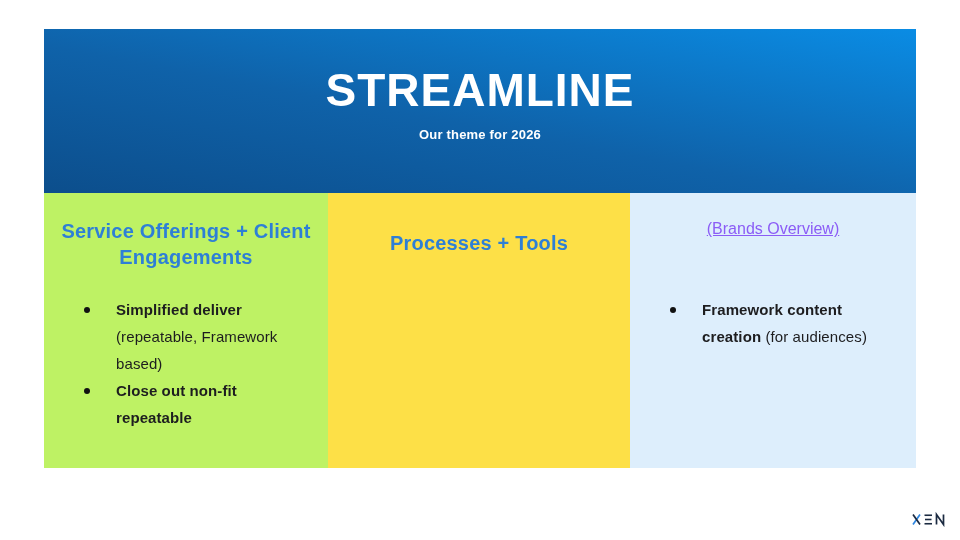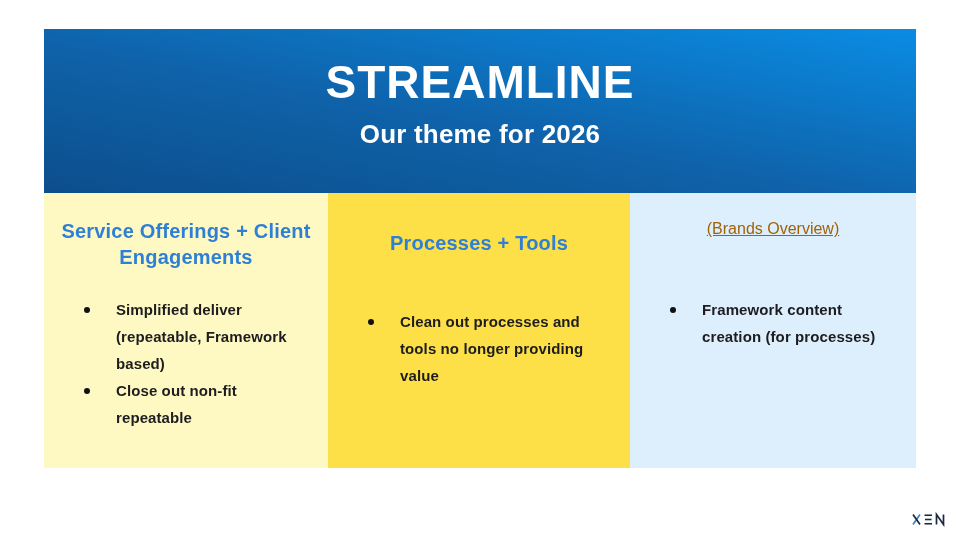--- a/index.html
+++ b/index.html
@@ -27,59 +27,59 @@
     color:#ffffff;
     text-align:center;
   }
   .slide-title {
     font-size:46px;
     font-weight:700;
     letter-spacing:1px;
     line-height:1.05;
   }
   .slide-subtitle {
-    font-size:26px;
+    font-size:13px;
     font-weight:700;
     margin-top:12px;
     letter-spacing:0.2px;
   }
 
   
   .columns {
     position:absolute;
     left:44px; top:193px;
     width:872px; height:275px;
     display:flex;
   }
   .col {
     height:275px;
     padding-top:25px;
   }
-  .col-1 { width:284px; background:#fef9c3; }
+  .col-1 { width:284px; background:#bef264; }
   .col-2 { width:302px; background:#fde047; }
   .col-3 { width:286px; background:#ddeefc; }
 
   .heading-area {
     height:78px;
     text-align:center;
   }
   .col-heading {
     color:#2e7fd6;
     font-size:20px;
     font-weight:700;
     line-height:26px;
     letter-spacing:0.2px;
     max-width:252px;
     margin:0 auto;
   }
   .col-2 .col-heading { margin-top:12px; }
   .col-link {
     display:inline-block;
     margin-top:2px;
-    color:#a16207;
+    color:#8b5cf6;
     font-size:16px;
     font-weight:400;
     text-decoration:underline;
     cursor:pointer;
   }
 
   .bullet-list { }
   .bullet {
     display:flex;
     margin-left:40px;
@@ -97,21 +97,21 @@
     display:block;
     width:6px; height:6px;
     border-radius:50%;
     background:#111111;
   }
   .bullet-text { flex:1; padding-right:10px; }
   .col-1 .bullet-text { max-width:198px; }
   .col-2 .bullet-text { max-width:212px; }
   .col-3 .bullet-text { max-width:202px; }
   .seg-em  { font-weight:700; }
-  .seg-reg { font-weight:700; }
+  .seg-reg { font-weight:400; }
 
   
   .logo {
     position:absolute;
     right:15px; bottom:13px;
     width:33px; height:15px;
   }
   .logo svg { display:block; width:100%; height:100%; }
 </style>
 </head>
@@ -148,42 +148,34 @@
           </div>
         </div>
       </div>
     </div>
 
     <div class="col col-2">
       <div class="heading-area">
         <div class="col-heading">Processes + Tools</div>
       </div>
       <div class="bullet-list">
-        <div class="bullet">
-          <span class="bullet-marker">
-              <span class="bullet-dot"></span>
-            </span>
-          <div class="bullet-text">
-            <span class="seg-em">Clean out processes and tools no longer providing value</span><span class="seg-reg"></span>
-          </div>
-        </div>
       </div>
     </div>
 
     <div class="col col-3">
       <div class="heading-area">
         <a class="col-link">(Brands Overview)</a>
       </div>
       <div class="bullet-list">
         <div class="bullet">
           <span class="bullet-marker">
               <span class="bullet-dot"></span>
             </span>
           <div class="bullet-text">
-            <span class="seg-em">Framework content creation</span><span class="seg-reg"> (for processes)</span>
+            <span class="seg-em">Framework content creation</span><span class="seg-reg"> (for audiences)</span>
           </div>
         </div>
       </div>
     </div>
 
   </div>
 
   <div class="logo" aria-label="XEN">
     <svg viewBox="0 0 66 28" xmlns="http://www.w3.org/2000/svg">
 

